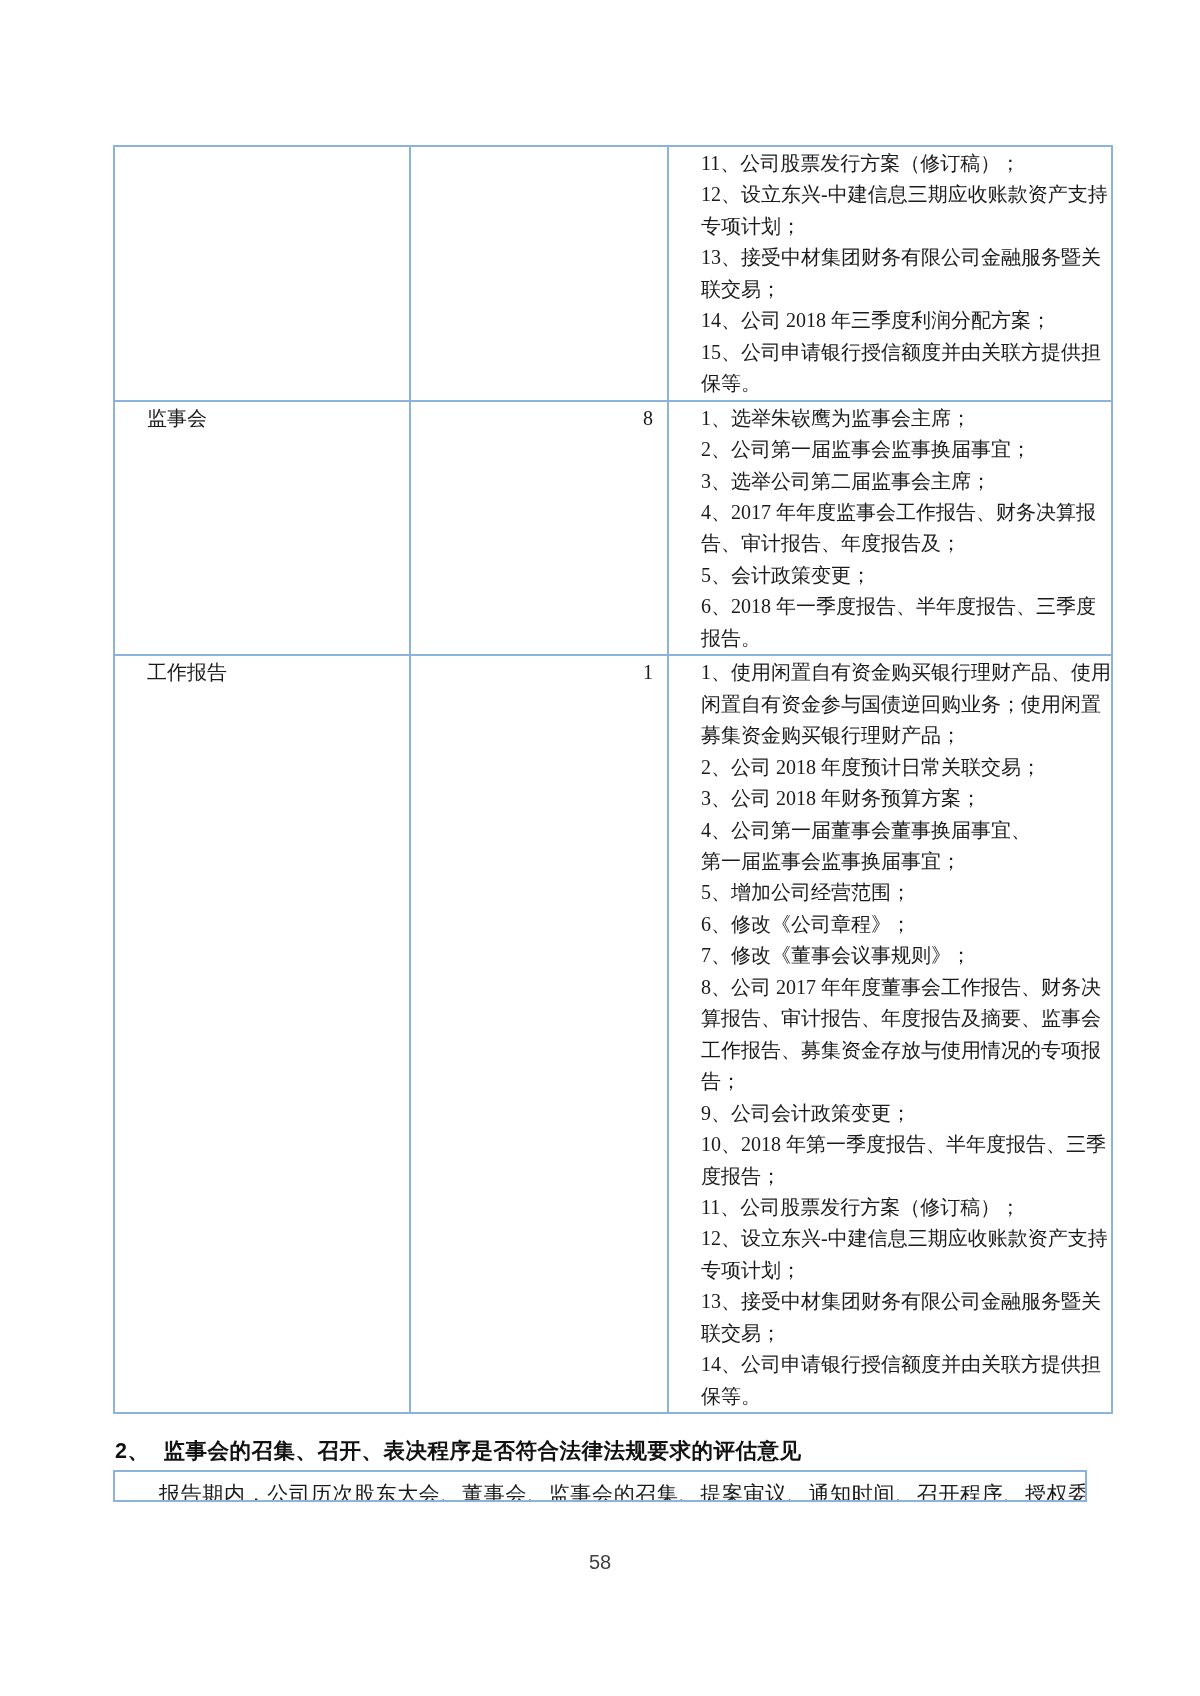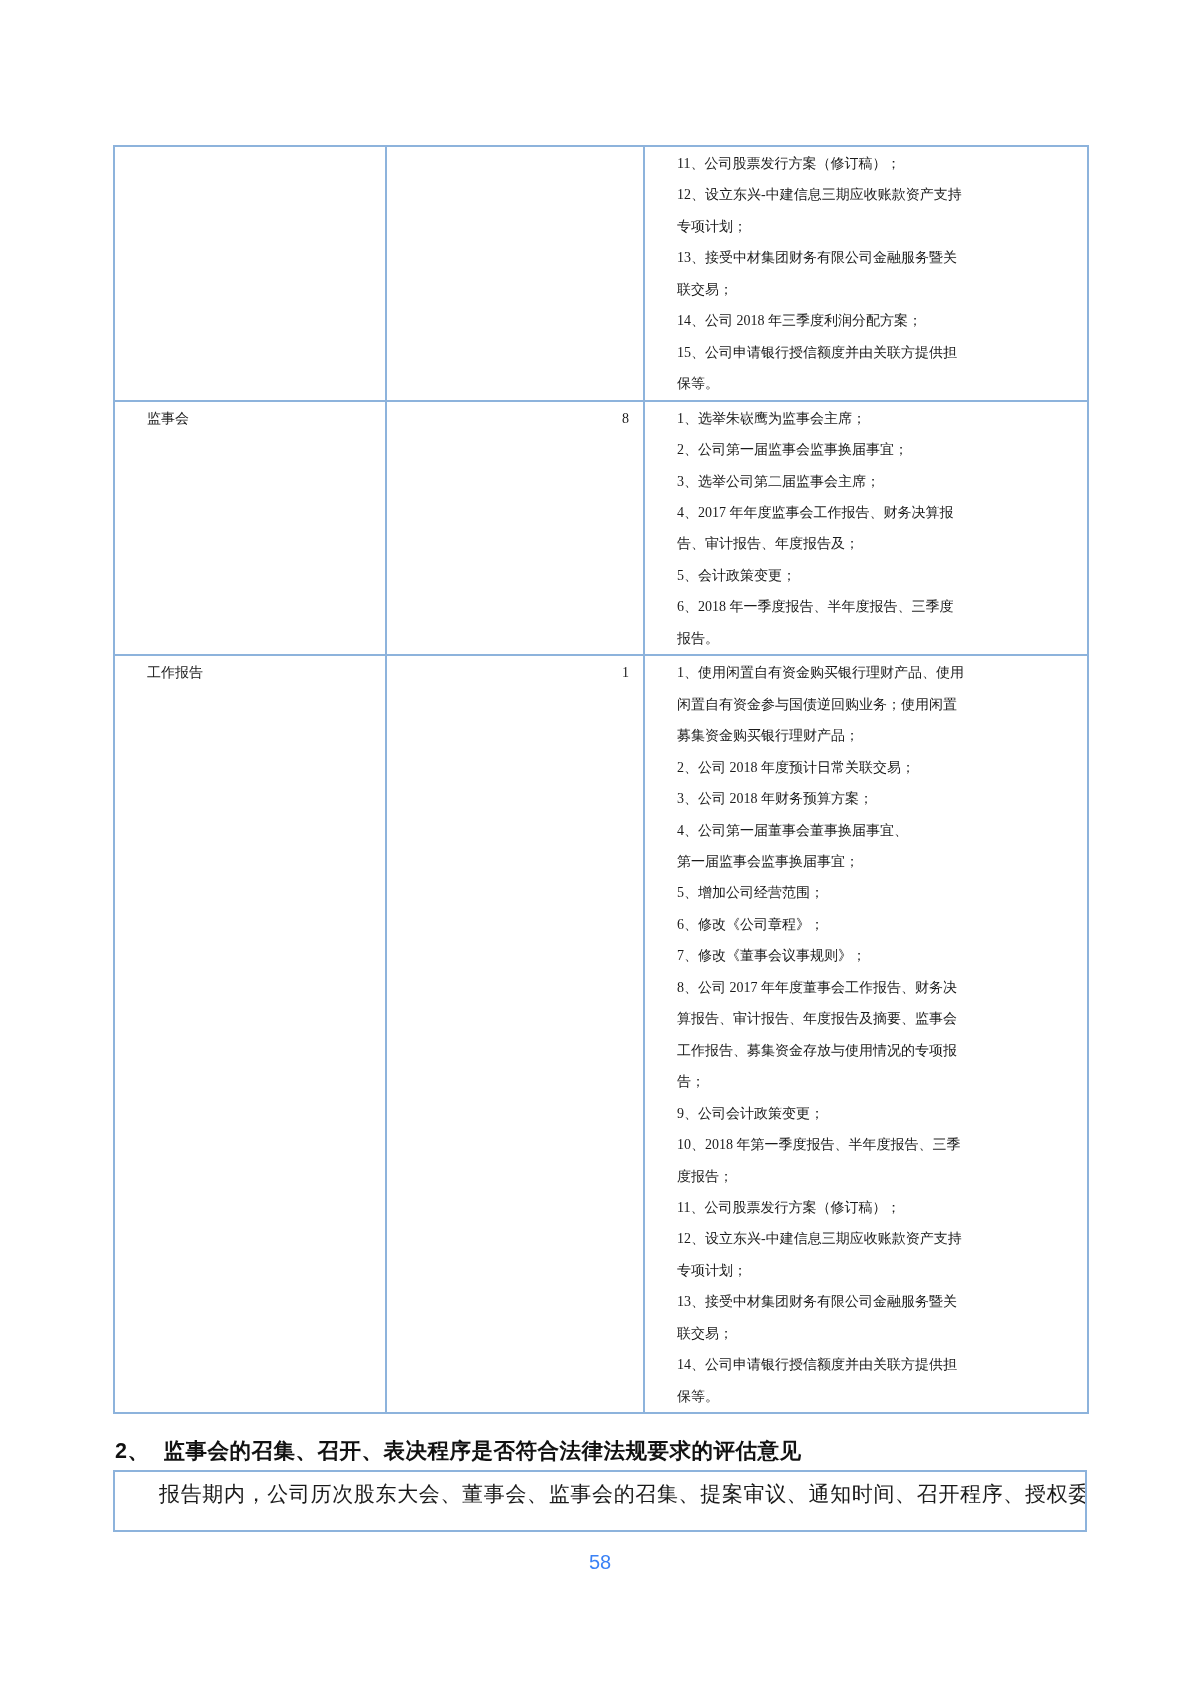--- a/index.html
+++ b/index.html
@@ -19,26 +19,26 @@
     position: absolute;
     left: 113px;
     top: 145px;
     width: 974px;
     border-collapse: collapse;
     table-layout: fixed;
   }
   table.meetings td {
     border: 2px solid var(--table-border);
     vertical-align: top;
-    font-size: 14px;
+    font-size: 20px;
     line-height: 31.45px;
     overflow: hidden;
     padding-left: 32px;
   }
-  td.cell-body   { width: 272px; padding: 1px 6px 0 9px; }
+  td.cell-body   { width: 296px; padding: 1px 6px 0 9px; }
   td.cell-count  { width: 258px; padding: 1px 14px 0 6px; text-align: right; }
   td.cell-topics { width: 444px; padding: 1px 6px 0 12px; white-space: pre; }
 
   .section-heading {
     position: absolute;
     left: 115px;
     top: 1436px;
     display: flex;
     align-items: baseline;
     gap: 14px;
@@ -46,42 +46,42 @@
     font-weight: bold;
     font-size: 21.5px;
     color: #111111;
     letter-spacing: 0.5px;
   }
   .paragraph-box {
     position: absolute;
     left: 113px;
     top: 1470px;
     width: 974px;
-    height: 62px;
+    height: 32px;
     border: 2px solid var(--table-border);
     overflow: hidden;
   }
   .paragraph-box p {
     margin-top: 7px;
     padding: 0 4px;
     font-size: 21px;
     line-height: 31px;
     text-indent: 40px;
     letter-spacing: 0.65px;
     white-space: nowrap;
   }
   .page-number {
     position: absolute;
     left: 0;
     top: 1551px;
     width: 100%;
     text-align: center;
     font-family: "Liberation Sans", "DejaVu Sans", sans-serif;
     font-size: 20px;
-    color: #3b82f6;
+    color: #404040;
   }
 </style>
 </head>
 <body>
 
 <div class="page">
 
   <table class="meetings">
     <tbody>
         <tr>

